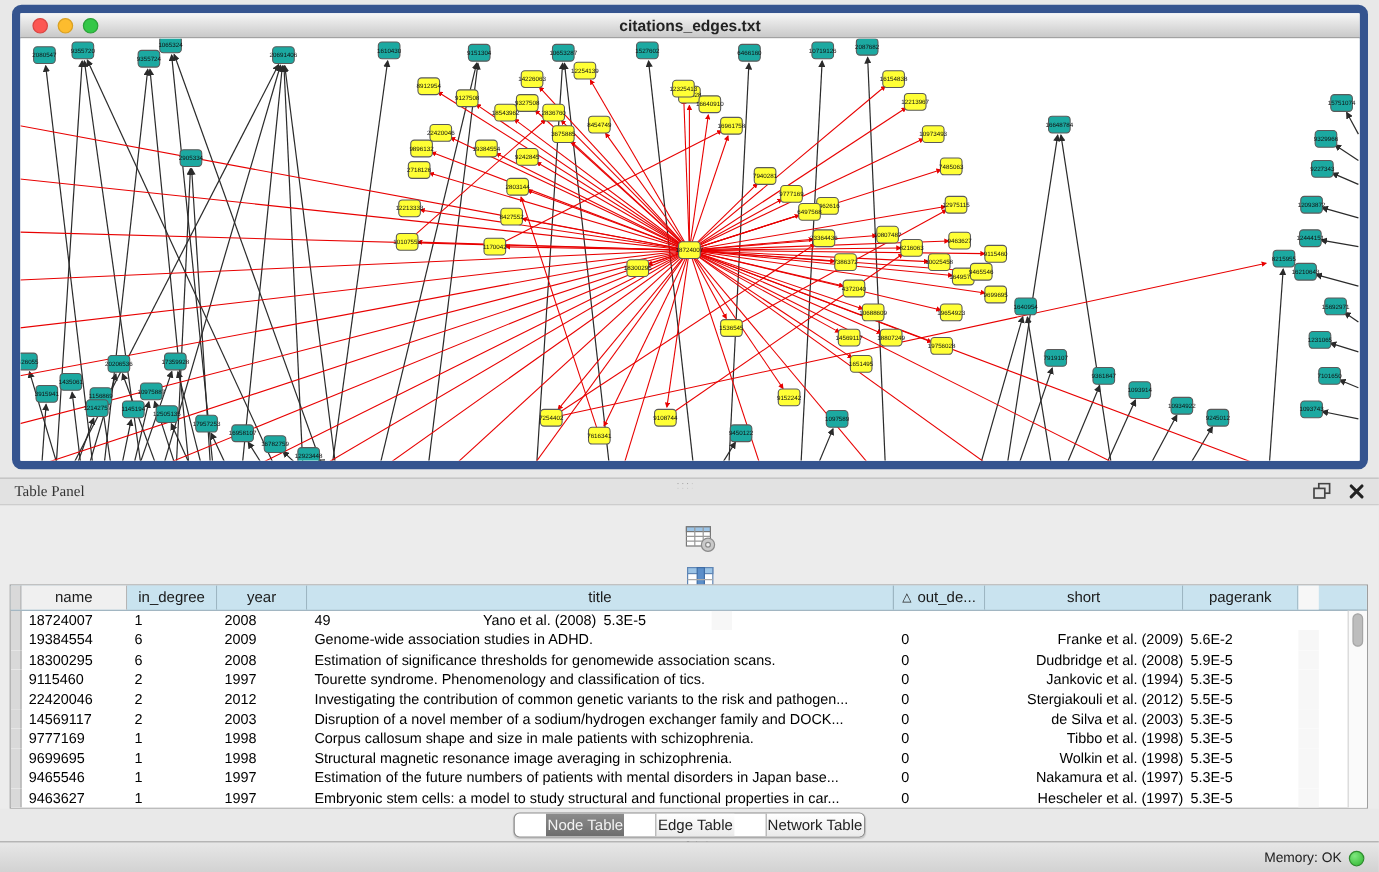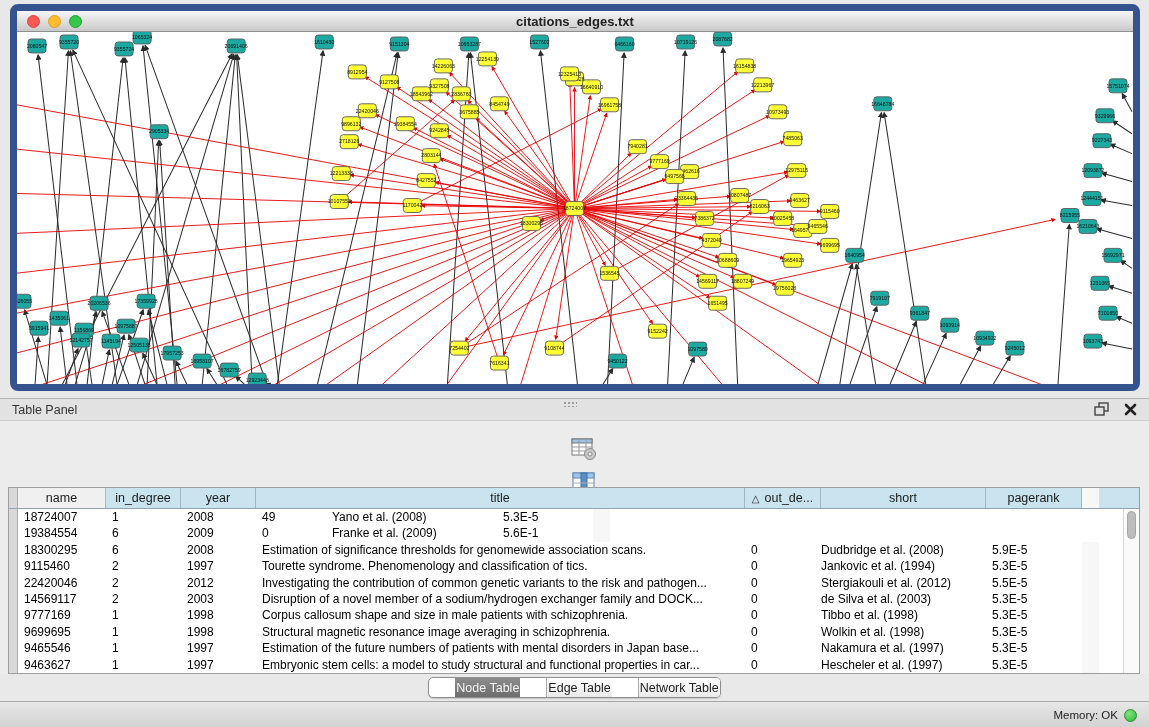--- a/index.html
+++ b/index.html
@@ -17,21 +17,21 @@
   .light.yellow { background:#fdbc2e; border:1px solid #d9a022; }
   .light.green  { background:#34c748; border:1px solid #2aa138; }
   .win-title { width:100%; text-align:center; font-size:13px; font-weight:bold; color:#222; }
   .canvas { flex:1; position:relative; overflow:hidden; background:#fff; }
   .canvas svg { position:absolute; left:0; top:0; width:100%; height:100%; }
   
   #table-panel { position:absolute; left:0; top:398px; width:1149px; height:329px;
     background:#ececec; border-top:1px solid #b5b5b5; }
   .panel-header { height:22px; background:#e2e2e2; border-bottom:1px solid #cdcdcd;
     display:flex; align-items:center; padding:0 12px; position:relative; }
-  .panel-title { font-size:12.5px; color:#333; }
+  .panel-title { font-size:12.5px; color:#333;font-family:Liberation Serif, serif; }
   .panel-header .hdr-icons { margin-left:auto; display:flex; gap:14px; align-items:center; }
   .divider-grip { position:absolute; left:563px; top:2px; width:14px; height:6px;
     background:radial-gradient(circle 1.2px, #9a9a9a 60%, transparent 61%) 0 0/4px 4px; }
   .toolbar { margin-top:16px; display:flex; align-items:center; gap:11px; padding-left:18px; height:32px;flex-direction:column; }
   .tool-btn { width:30px; height:28px; display:flex; align-items:center; justify-content:center; }
   .fx { font-family:"Liberation Serif", serif; font-style:italic; font-weight:bold;
         font-size:15px; color:#111; }
   .dropdown { margin-left:14px; width:392px; height:22px; border:1px solid #a5a5a5; border-radius:5px;
     background:linear-gradient(#ffffff,#f1f1f1); display:flex; align-items:center;
     padding:0 9px; font-size:13px; color:#111; box-shadow:0 1px 0 rgba(255,255,255,.7); }
@@ -43,21 +43,21 @@
   .table-wrap { position:absolute; left:8px; top:88px; width:1132px; height:187px;
     background:#fff; border:1px solid #9e9e9e; display:flex; flex-direction:column; }
   .thead { flex:0 0 21px; display:flex; border-bottom:1px solid #8fa6b2; background:#c9e3ef; }
   .th { display:flex; align-items:center; justify-content:center; font-size:12.5px; color:#1a1a1a;
         border-right:1px solid #9db6c2; background:#c9e3ef; overflow:hidden; white-space:nowrap; }
   .th.plain { background:#f0f0f0; border-right:1px solid #b5b5b5; }
   .sort-glyph { font-size:10px; margin-right:5px; color:#222; }
   .tbody { flex:1; display:flex; flex-direction:column; overflow:hidden; position:relative; }
   .trow { display:flex; height:16.4px; line-height:16.4px; font-size:12px; color:#000; background:#fff; }
   .td { overflow:hidden; white-space:nowrap; padding-left:6px; }
-  .td.center { text-align:left; padding-left:0; }
+  .td.center { text-align:right; padding-left:0; }
   .cg  { width:9px;  background:#d9d9d9; border-right:1px solid #ababab; padding:0; flex:none; }
   .c0  { width:88px; flex:none; }
   .c1  { width:75px; flex:none; }
   .c2  { width:75px; flex:none; }
   .c3  { width:489px; flex:none; }
   .c4  { width:76px; flex:none; }
   .c5  { width:165px; flex:none; }
   .c6  { width:96px; flex:none; }
   .cf  { width:17px; flex:none; background:#f7f7f7; border-right:0; }
   .vscroll { position:absolute; right:0; top:21px; bottom:0; width:16px; background:#fafafa;
@@ -583,23 +583,24 @@
           <div class="td c4">49</div>
           <div class="td c5 center">Yano et al. (2008)</div>
           <div class="td c6">5.3E-5</div>
           <div class="td cf"></div>
         </div>
         <div class="trow">
           <div class="td cg"></div>
           <div class="td c0">19384554</div>
           <div class="td c1">6</div>
           <div class="td c2">2009</div>
+          <div class="td c3">Genome-wide association studies in ADHD.</div>
           <div class="td c4">0</div>
           <div class="td c5 center">Franke et al. (2009)</div>
-          <div class="td c6">5.6E-1</div>
+          <div class="td c6">5.6E-2</div>
           <div class="td cf"></div>
         </div>
         <div class="trow">
           <div class="td cg"></div>
           <div class="td c0">18300295</div>
           <div class="td c1">6</div>
           <div class="td c2">2008</div>
           <div class="td c3">Estimation of significance thresholds for genomewide association scans.</div>
           <div class="td c4">0</div>
           <div class="td c5 center">Dudbridge et al. (2008)</div>

